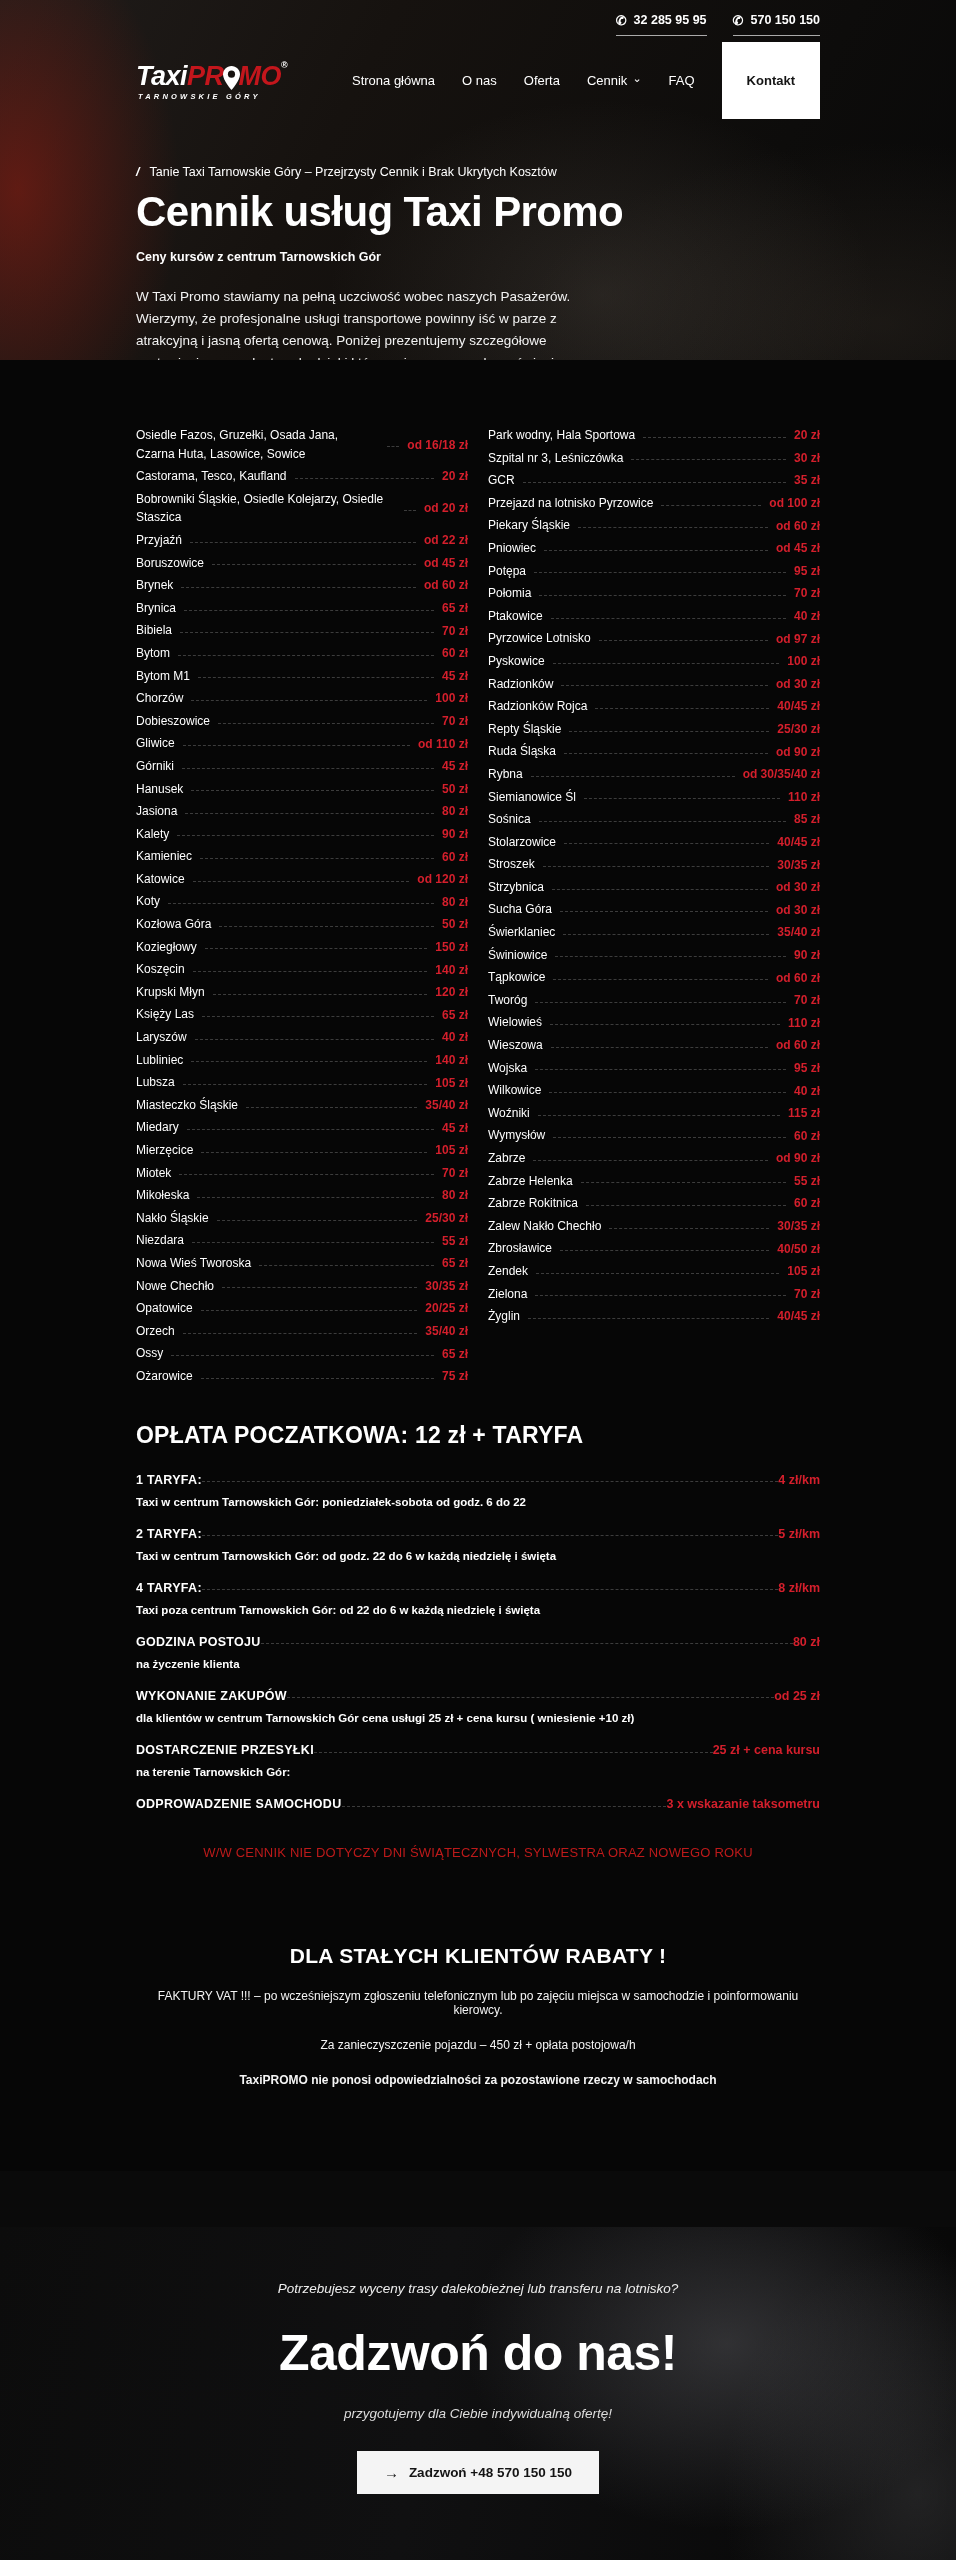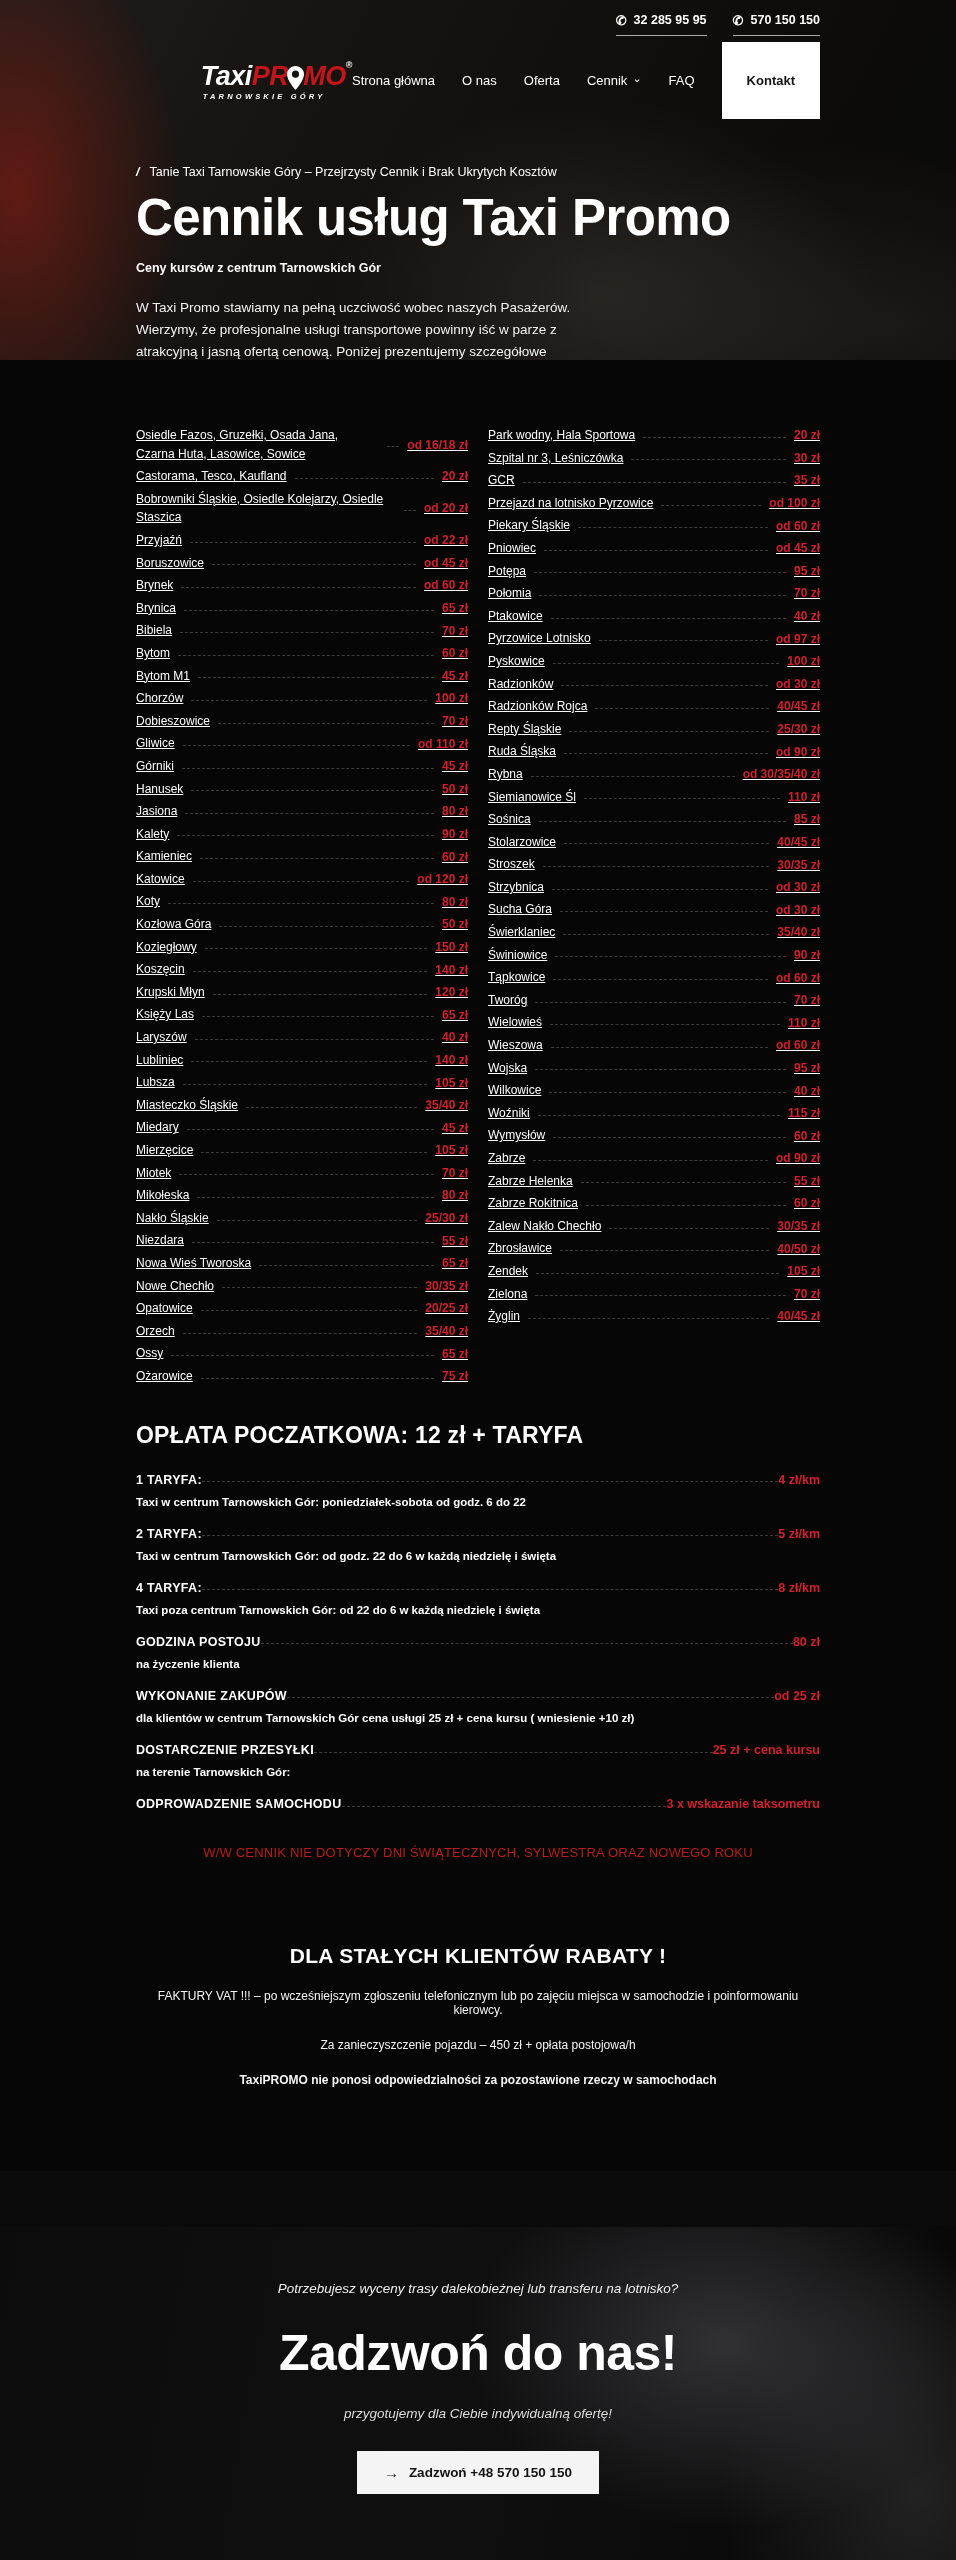--- a/index.html
+++ b/index.html
@@ -20,47 +20,47 @@
       radial-gradient(ellipse 500px 260px at 92% 90%, rgba(70,60,50,.30), transparent 70%),
       linear-gradient(118deg, #201c1a 0%, #16120f 35%, #0d0c0b 75%, #080808 100%);
   }
   .topbar { display:flex; justify-content:flex-end; gap:26px; padding-top:13px; }
   .phone-link {
     display:inline-flex; align-items:center; gap:7px; color:#fff; text-decoration:none;
     font-size:12.5px; font-weight:bold; border-bottom:1px solid rgba(255,255,255,.65);
     padding-bottom:8px; cursor:pointer;
   }
   .phone-glyph { font-size:13px; line-height:1; }
-  .header-row { display:flex; align-items:center; justify-content:flex-end; margin-top:6px; }
+  .header-row { display:flex; align-items:center; justify-content:space-between; margin-top:6px; }
 
   .logo { line-height:1; cursor:pointer; }
   .logo-main { font-size:27px; font-weight:800; font-style:italic; letter-spacing:-0.5px; white-space:nowrap; }
   .logo-white { color:#fff; }
   .logo-red { color:#c3161c; }
   .logo-pin { display:inline-block; position:relative; top:5px; margin:0 -1px; }
   .logo-reg { font-size:9px; color:#fff; vertical-align: top; font-style:normal; }
   .logo-tagline { font-size:7.5px; font-weight:bold; font-style:italic; letter-spacing:3.2px; color:#fff; margin-top:3px; padding-left:2px; }
 
   .nav { display:flex; align-items:center; gap:27px; }
   .nav-item { color:#fff; font-size:13px; text-decoration:none; cursor:pointer; display:inline-flex; align-items:center; gap:5px; }
   .chevron { font-size:11px; line-height:0.5; position:relative; top:-2px; }
   .kontakt-btn {
     background:#fff; color:#141414; border:none; font-family:inherit;
     font-size:13px; font-weight:bold; padding:31px 25px; cursor:pointer;
   }
 
   .breadcrumb { display:flex; align-items:center; gap:10px; margin-top:46px; font-size:12.5px; color:#fff; }
   .breadcrumb-slash { font-weight:bold; font-style:italic; color:#fff; }
-  .hero-title { font-size:51px; font-weight:800; letter-spacing:-0.6px; margin-top:9px; }
+  .hero-title { font-size:42px; font-weight:800; letter-spacing:-0.6px; margin-top:9px; }
   .hero-sub { font-size:12.5px; font-weight:bold; margin-top:14px; }
   .hero-intro { font-size:13.5px; line-height:1.62; max-width:462px; margin-top:22px; color:#f3f3f3; }
 
   
   .prices-section { background:#060606; padding:64px 0 84px; }
-  .price-columns { display:grid; grid-template-columns:1fr 1fr; column-gap:20px; align-items:start;text-decoration:underline; }
+  .price-columns { display:grid; grid-template-columns:1fr 1fr; column-gap:20px; align-items:start; }
   .price-row { display:flex; align-items:center; gap:8px; padding:2px 0; min-height:21px; }
   .pname { font-size:12px; line-height:1.55; color:#fff; }
   .dots { flex:1 1 12px; border-bottom:1px dashed rgba(255,255,255,.22); height:1px; position:relative; top:2px; min-width:12px; }
   .pprice { font-size:12px; font-weight:bold; color:#d41f2c; white-space:nowrap; }
 
   
   .tariff-section { padding-top:34px; }
   .tariff-heading { font-size:23px; font-weight:800; letter-spacing:0.2px; margin-bottom:24px; }
   .tariff-block { margin-bottom:17px; }
   .tariff-row { display:flex; align-items:center; gap:0; }

